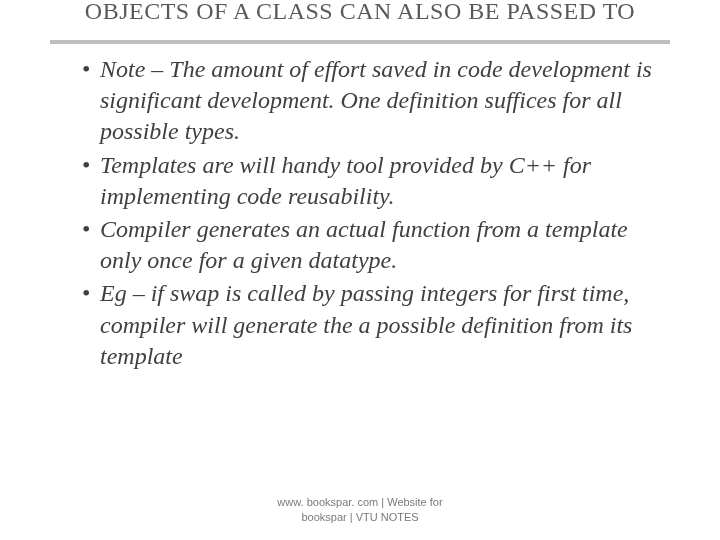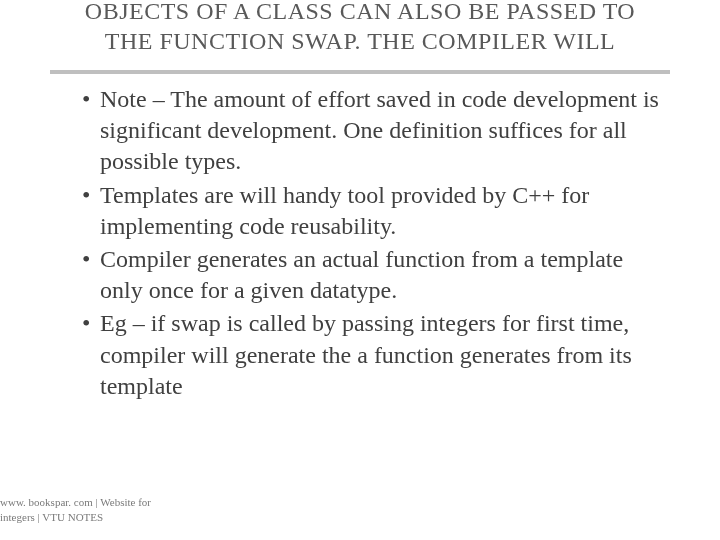--- a/index.html
+++ b/index.html
@@ -45,61 +45,61 @@
   .bullet {
     display: flex;
     margin-bottom: 2px;
   }
   .bullet .dot {
     flex: 0 0 18px;
     color: #404040;
   }
   .bullet .text {
     flex: 1;
+    font-style: italic;
   }
   .footer {
     position: absolute;
     bottom: 12px;
     left: 0;
     right: 0;
-    text-align: left;
+    text-align: center;
     font-size: 11px;
     line-height: 1.3;
     color: #7a7a7a;
-    font-family: Liberation Serif, serif;
+    font-family: Liberation Sans, sans-serif;
   }
 </style>
 </head>
 <body>
 
 <div class="slide">
 
   <div class="title-block">
     <div>OBJECTS OF A CLASS CAN ALSO BE PASSED TO</div>
-    <div>THE FUNCTION SWAP. THE COMPILER WILL</div>
   </div>
 
   <div class="divider"></div>
 
   <div class="body-block">
     <div class="bullet">
       <span class="dot">•</span>
       <span class="text">Note – The amount of effort saved in code development is significant development. One definition suffices for all possible types.</span>
     </div>
     <div class="bullet">
       <span class="dot">•</span>
       <span class="text">Templates are will handy tool provided by C++ for implementing code reusability.</span>
     </div>
     <div class="bullet">
       <span class="dot">•</span>
       <span class="text">Compiler generates an actual function from a template only once for a given datatype.</span>
     </div>
     <div class="bullet">
       <span class="dot">•</span>
-      <span class="text">Eg – if swap is called by passing integers for first time, compiler will generate the a function generates from its template</span>
+      <span class="text">Eg – if swap is called by passing integers for first time, compiler will generate the a possible definition from its template</span>
     </div>
   </div>
 
   <div class="footer">
     <div>www. bookspar. com | Website for</div>
-    <div>integers | VTU NOTES</div>
+    <div>bookspar | VTU NOTES</div>
   </div>
 </div>
 
 </body></html>

